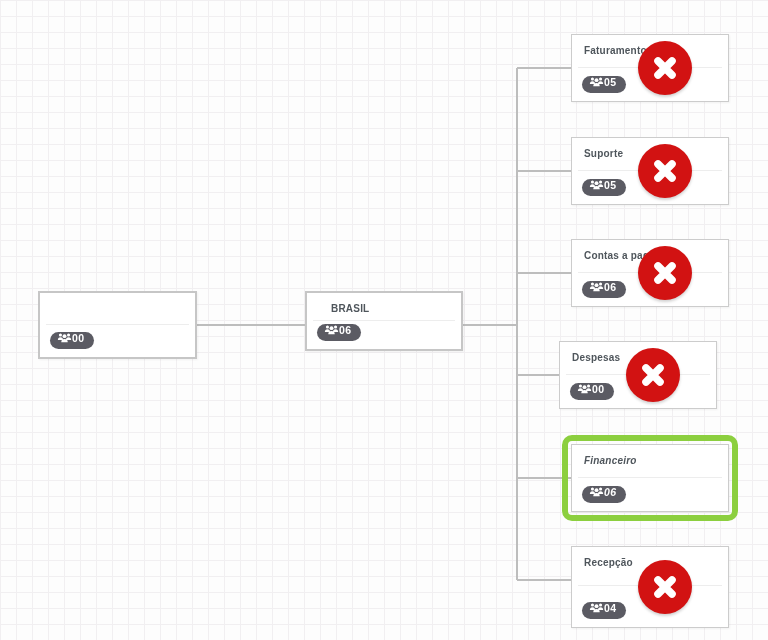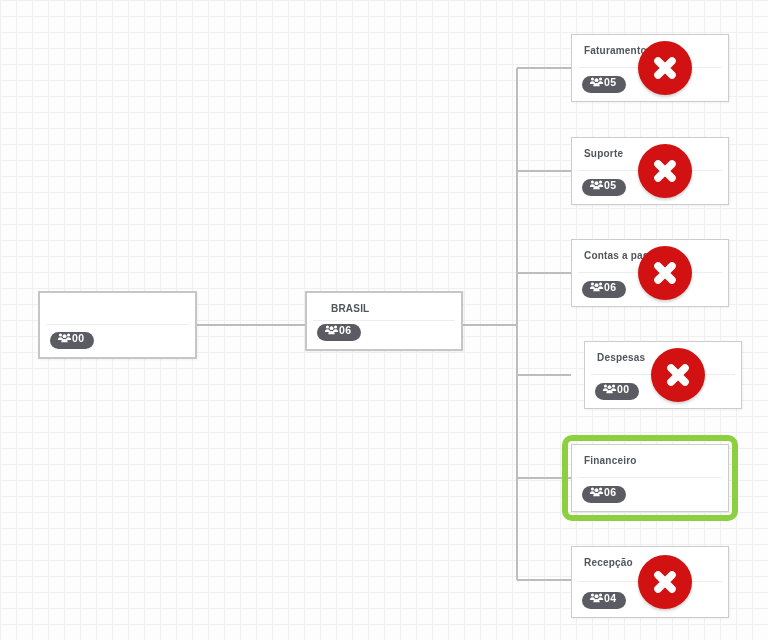--- a/index.html
+++ b/index.html
@@ -203,21 +203,21 @@
         </g>
       </svg>
       <span class="node-count">06</span>
     </div>
     <div class="delete-btn">
       <svg width="28" height="28" viewBox="0 0 24 24">
         <path d="M6 6 L18 18 M18 6 L6 18" stroke="#ffffff" stroke-width="6.5" stroke-linecap="round" fill="none"></path>
       </svg>
     </div>
   </div>
-      <div class="node child" style="left: 584px; top: 341px; width: 158px; height: 68px;">
+      <div class="node child" style="left: 559px; top: 341px; width: 158px; height: 68px;">
     <div class="node-title">Despesas</div>
     <div class="node-divider"></div>
     <div class="node-badge">
       <svg class="users-icon" width="15" height="11" viewBox="0 0 20 14">
         <g fill="#ffffff">
           <circle cx="4.6" cy="3.6" r="2.1"></circle>
           <path d="M1.2 10.2 a3.4 3.4 0 0 1 6.8 0 z"></path>
           <circle cx="15.4" cy="3.6" r="2.1"></circle>
           <path d="M12.0 10.2 a3.4 3.4 0 0 1 6.8 0 z"></path>
           <circle cx="10" cy="5.2" r="2.6"></circle>
@@ -226,39 +226,39 @@
       </svg>
       <span class="node-count">00</span>
     </div>
     <div class="delete-btn">
       <svg width="28" height="28" viewBox="0 0 24 24">
         <path d="M6 6 L18 18 M18 6 L6 18" stroke="#ffffff" stroke-width="6.5" stroke-linecap="round" fill="none"></path>
       </svg>
     </div>
   </div>
       <div class="selection-ring" style="left: 562px; top: 435px; width: 176px; height: 86px;"></div>
-      <div class="node child" style="left: 571px; top: 444px; width: 158px; height: 68px;">
+      <div class="node child" style="left: 571px; top: 444px; width: 158px; height: 68px; font-style: italic;">
     <div class="node-title">Financeiro</div>
     <div class="node-divider"></div>
     <div class="node-badge">
       <svg class="users-icon" width="15" height="11" viewBox="0 0 20 14">
         <g fill="#ffffff">
           <circle cx="4.6" cy="3.6" r="2.1"></circle>
           <path d="M1.2 10.2 a3.4 3.4 0 0 1 6.8 0 z"></path>
           <circle cx="15.4" cy="3.6" r="2.1"></circle>
           <path d="M12.0 10.2 a3.4 3.4 0 0 1 6.8 0 z"></path>
           <circle cx="10" cy="5.2" r="2.6"></circle>
           <path d="M5.7 13.4 a4.3 4.3 0 0 1 8.6 0 z"></path>
         </g>
       </svg>
       <span class="node-count">06</span>
     </div>
 
   </div>
-      <div class="node child" style="left: 571px; top: 546px; width: 158px; height: 72px;">
+      <div class="node child" style="left: 571px; top: 546px; width: 158px; height: 82px;">
     <div class="node-title">Recepção</div>
     <div class="node-divider"></div>
     <div class="node-badge">
       <svg class="users-icon" width="15" height="11" viewBox="0 0 20 14">
         <g fill="#ffffff">
           <circle cx="4.6" cy="3.6" r="2.1"></circle>
           <path d="M1.2 10.2 a3.4 3.4 0 0 1 6.8 0 z"></path>
           <circle cx="15.4" cy="3.6" r="2.1"></circle>
           <path d="M12.0 10.2 a3.4 3.4 0 0 1 6.8 0 z"></path>
           <circle cx="10" cy="5.2" r="2.6"></circle>

